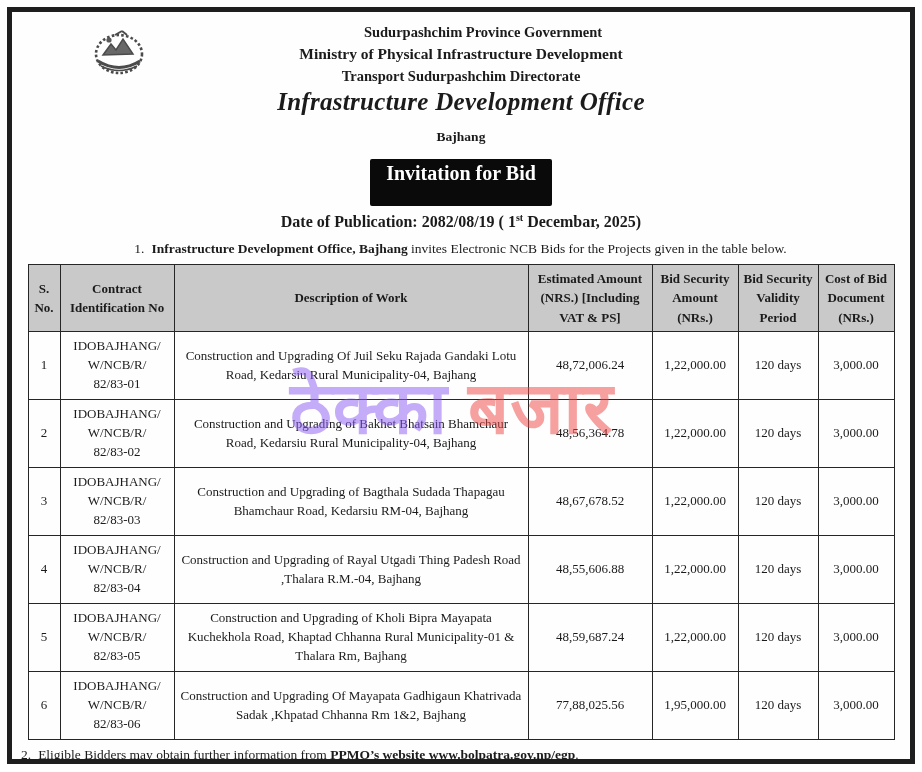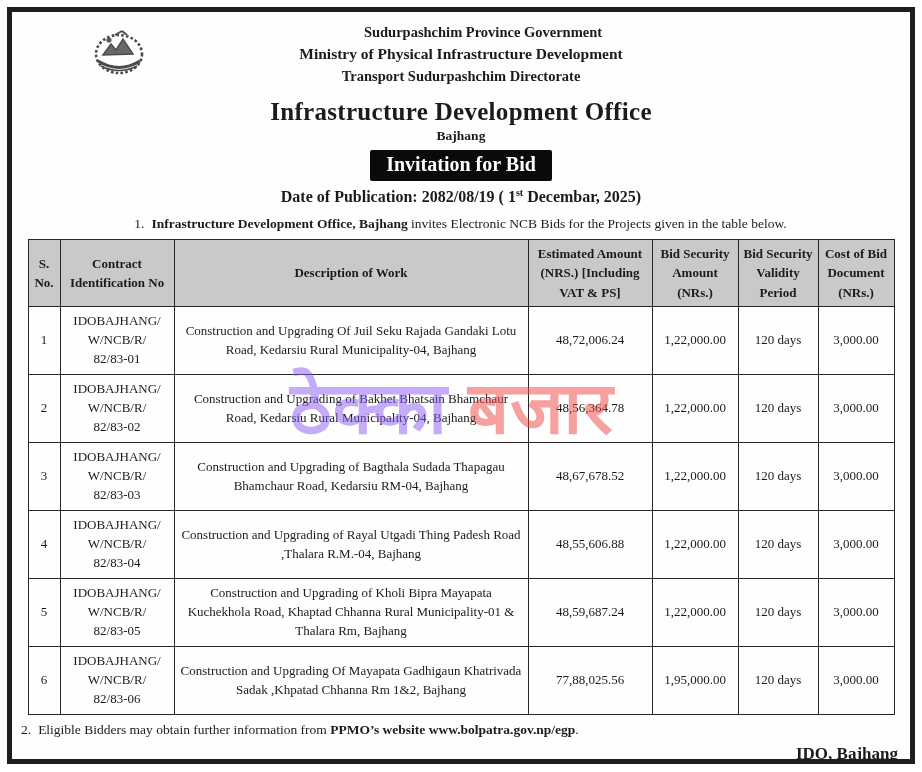--- a/index.html
+++ b/index.html
@@ -8,25 +8,25 @@
     position:absolute;left:7px;top:7px;width:898px;height:747px;
     border:5px solid #1e1e1e;background:#fefefe;overflow:hidden;
   }
   
   .emblem{position:absolute;left:76px;top:14px;width:62px;height:58px;}
   
   .header-block{text-align:center;padding-top:11px;line-height:1.25;}
   .h-line1{font-size:14.5px;font-weight:bold;margin-left:44px;}
   .h-line2{font-size:15.5px;font-weight:bold;margin-top:3px;}
   .h-line3{font-size:14.5px;font-weight:bold;margin-top:3px;}
-  .h-office{font-size:25px;font-weight:bold;margin-top:11px;letter-spacing:.3px;}
-  .h-district{font-size:13.5px;font-weight:bold;margin-top:1px;}
+  .h-office{font-size:25px;font-weight:bold;margin-top:1px;letter-spacing:.3px;font-style:italic;}
+  .h-district{font-size:13.5px;font-weight:bold;margin-top:12px;}
   .banner{
     display:inline-block;background:#0a0a0a;color:#ffffff;
-    font-size:20px;font-weight:bold;padding:2px 16px 4px;margin-top:5px;border-radius:2px;
+    font-size:20px;font-weight:bold;padding:2px 16px 20px;margin-top:13px;border-radius:2px;
   }
   .dateline{font-size:16px;font-weight:bold;margin-top:6px;}
   .dateline sup{font-size:10px;text-align:center;}
   
   .intro{font-size:13.5px;margin:9px 10px 0 9px;text-align:center;}
   .intro .num{margin-right:7px;}
   .intro b{font-weight:bold;}
   
   table.bids{
     border-collapse:collapse;table-layout:fixed;width:866px;margin:7px auto 0;

